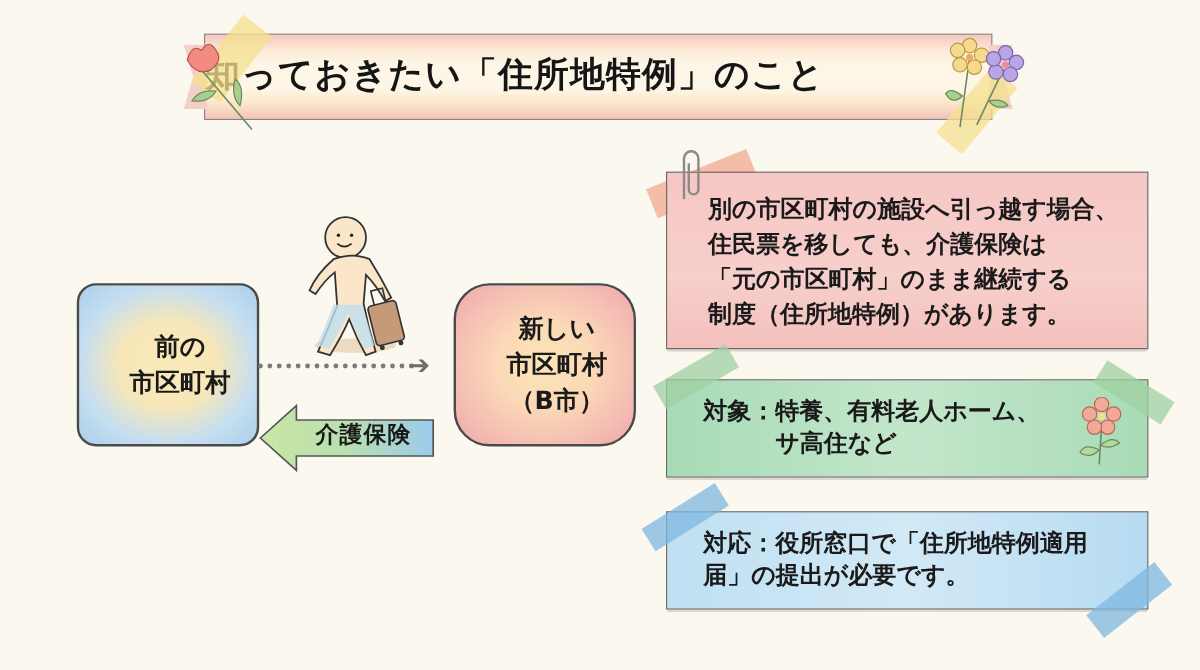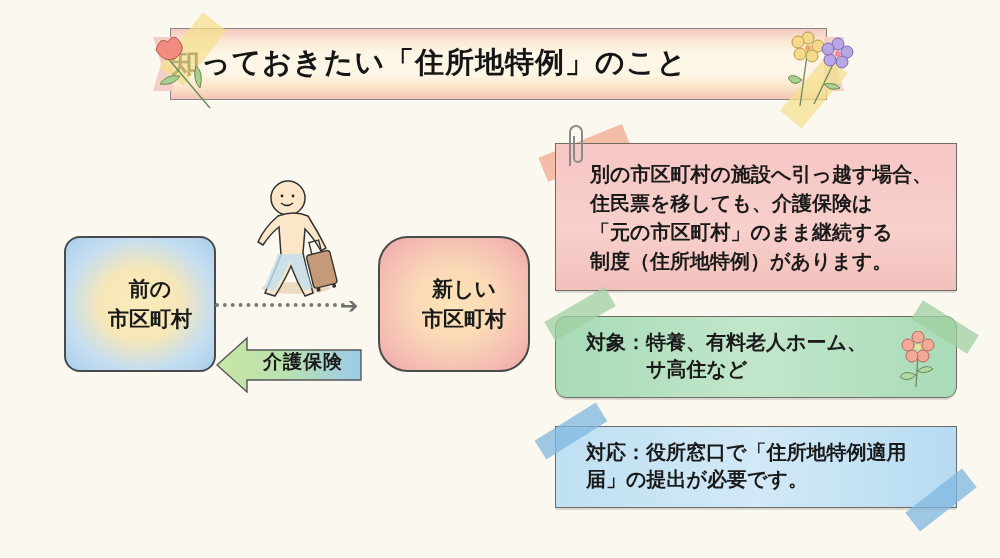--- a/index.html
+++ b/index.html
@@ -60,21 +60,21 @@
     .kaigo-label {
       position:absolute; left:48px; top:13px; font-size:19px; font-weight:bold; letter-spacing:1px;
     }
 
     
     .card {
       left:555px; border:1.5px solid #6f6b66;
       box-shadow:0 3px 0 -1px rgba(120,120,120,.25);
     }
     .card-1 { top:143px; width:400px; height:146px; background:linear-gradient(180deg,#f6c7c4,#f7cfcb 60%,#f3c0bc); }
-    .card-2 { top:316px; width:400px; height:80px; background:linear-gradient(90deg,#a7dbb6,#c3e6cb 50%,#a9dbb7);border-radius:11px; }
+    .card-2 { top:316px; width:400px; height:80px; background:linear-gradient(90deg,#a7dbb6,#c3e6cb 50%,#a9dbb7); }
     .card-3 { top:426px; width:400px; height:80px; background:linear-gradient(90deg,#bfe0f3,#d2e9f6 50%,#b6dbf2); }
     .card-text { position:absolute; font-size:20px; font-weight:bold; line-height:27px; white-space:pre; }
     .c1t { left:34px; top:16px; line-height:29px; }
     .c2t { left:30px; top:12px; }
     .c3t { left:30px; top:12px; text-align:left; }
   </style>
 </head>
 <body>
 
 <div class="abs banner">
@@ -113,20 +113,21 @@
 </svg>
 
 <div class="abs city city-a">
   <div>前の</div>
   <div>市区町村</div>
 </div>
 
 <div class="abs city city-b">
   <div>新しい</div>
   <div>市区町村</div>
+  <div>（B市）</div>
 </div>
 
 <svg class="abs" style="left:248px;top:178px" width="100" height="120">
   <ellipse cx="48" cy="110" rx="34" ry="6" fill="#e8d3b4" opacity=".8"></ellipse>
   <circle cx="40" cy="20" r="17" fill="#fbe6c9" stroke="#333" stroke-width="1.5"></circle>
   <circle cx="34" cy="18" r="1.4" fill="#222"></circle>
     <circle cx="45" cy="18" r="1.4" fill="#222"></circle>
   <path d="M33 25 q6 5 12 0" stroke="#222" stroke-width="1.3" fill="none"></path>
   <path d="M30 38 q-14 12 -20 26 l5 3 q8 -12 16 -18 l2 28 q-8 20 -16 38 l10 3 q10 -16 16 -30 q6 16 14 30 l8 -3 q-6 -20 -10 -40 l2 -24 q8 8 16 22 l5 -3 q-8 -16 -18 -32 q-14 -6 -30 0z" fill="#fbe6c9" stroke="#333" stroke-width="1.5"></path>
   <path d="M30 76 q-8 20 -14 34 l10 3 q10 -16 16 -30 q6 16 14 30 l8 -3 q-6 -20 -10 -34z" fill="#bfe0ef" opacity=".8"></path>

